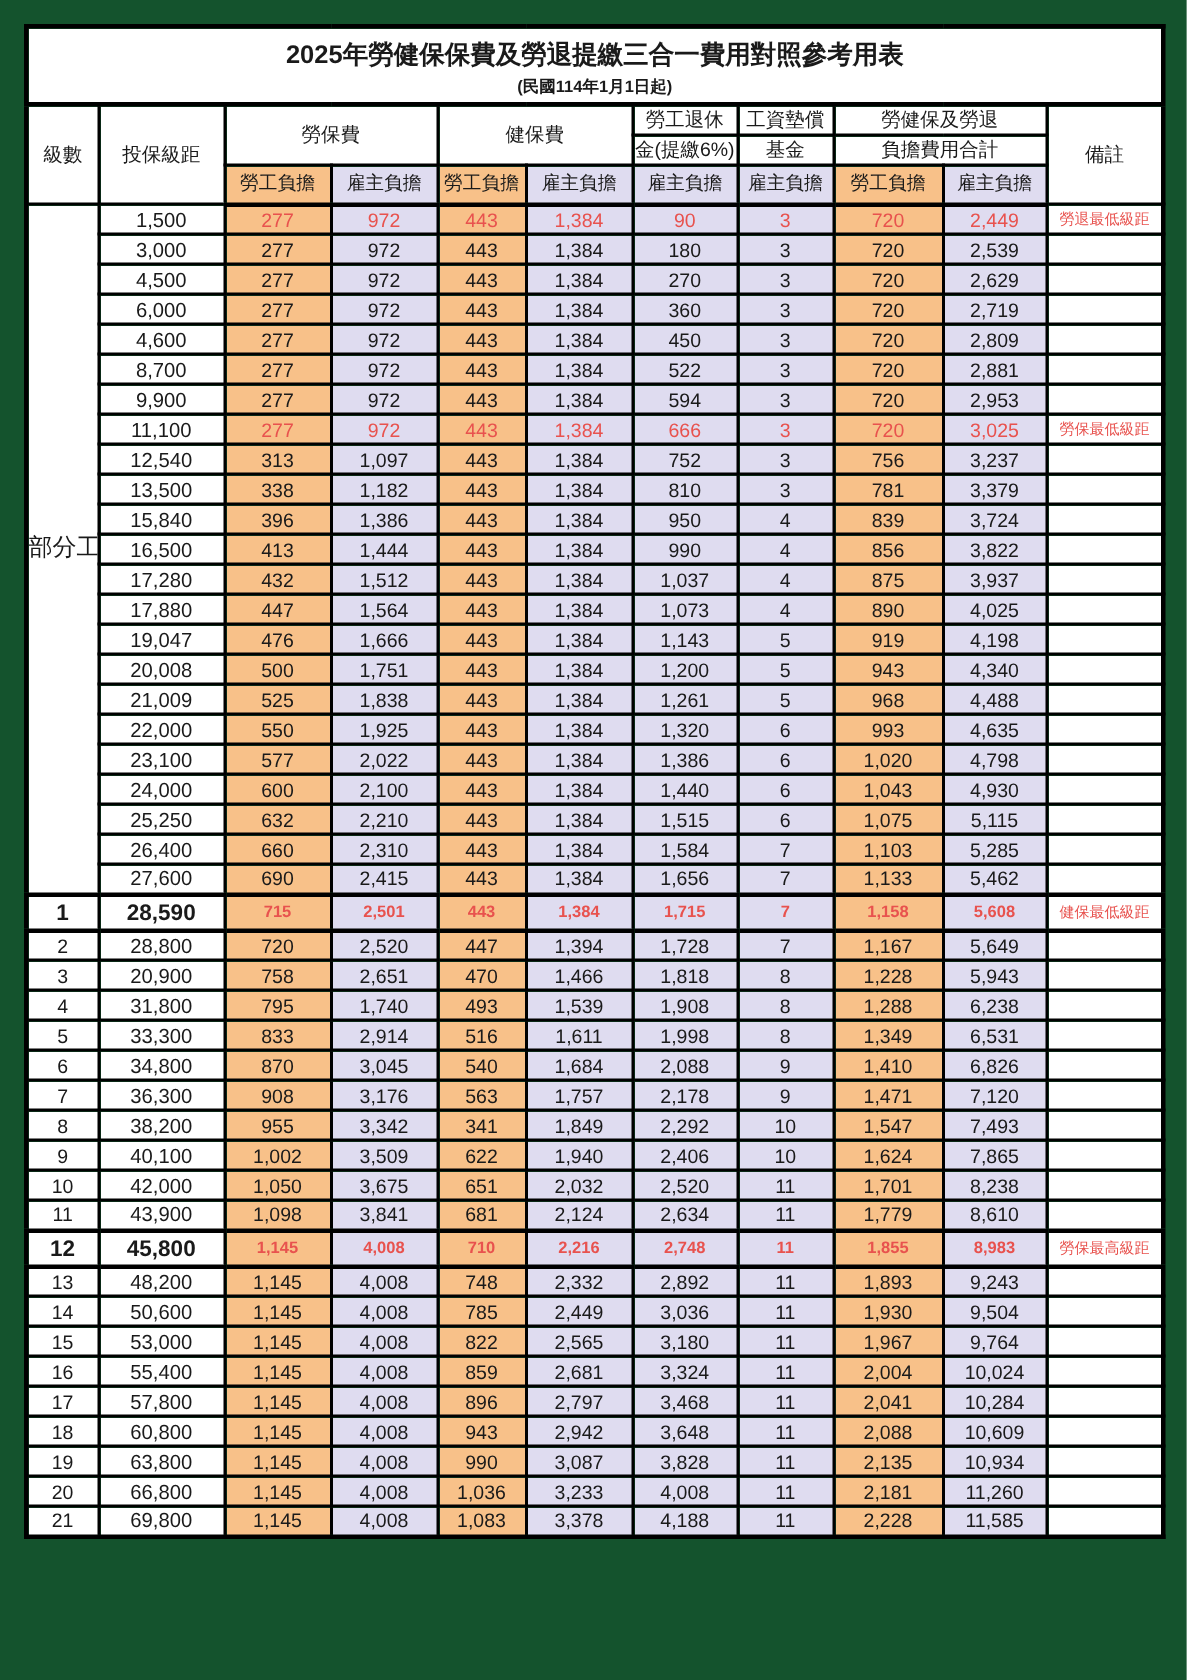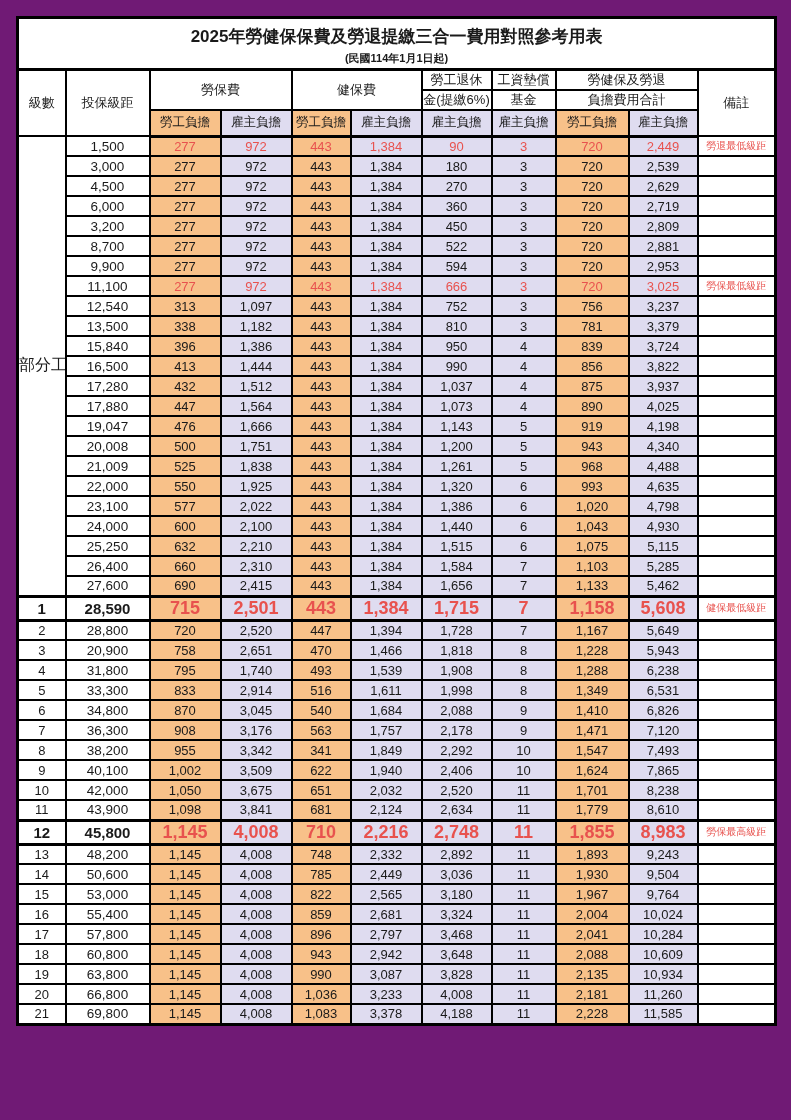--- a/index.html
+++ b/index.html
@@ -1,37 +1,37 @@
 <!DOCTYPE html>
 <html><head>
 <meta charset="utf-8">
 <style>
   html,body{margin:0;padding:0;background:#ffffff;}
   body{font-family:"Liberation Sans","DejaVu Sans",sans-serif;color:#1a1a1a;}
-  .page{width:791px;height:1120px;box-sizing:border-box;padding:16px 16px 0 16px;background:#701a75;}
+  .page{width:791px;height:1120px;box-sizing:border-box;padding:16px 16px 0 16px;background:#14532d;}
   table.ref-table{border-collapse:collapse;width:759px;table-layout:fixed;border:3px solid #000;}
   th,td{border:2px solid #000;text-align:center;vertical-align:middle;padding:0;overflow:hidden;white-space:nowrap;box-sizing:border-box;}
   .title-cell{height:52px;background:#fff;border-bottom:3px solid #000;}
   .title{font-size:17px;font-weight:bold;line-height:1.7;}
   .subtitle{font-size:11px;font-weight:bold;line-height:1.15;}
   thead th{font-weight:400;font-size:13px;background:#fff;}
   .h1 th{height:18px;}
   .h2 th{height:18px;}
   .h3 th{height:26px;font-size:12.5px;border-bottom:3px solid #000;}
   .orange{background:#f8c189;}
   .lav{background:#dfdcf0;}
   tbody td{height:20px;font-size:13px;}
   td.level{background:#fff;font-size:13px;}
   td.part-label{font-size:16px;letter-spacing:0;}
   td.bracket{background:#fff;font-size:13.5px;}
   td.remark{font-size:10px;color:#e8524e;background:#fff;padding:0 1px;}
   .red-row td.fee{color:#e8524e;}
   .em-row td{border-top-width:3px;border-bottom-width:3px;height:24px;}
   .em-row td.level,.em-row td.bracket{font-weight:700;font-size:15px;}
-  .em-row td.fee{font-weight:700;font-size:18px;}
+  .em-row td.fee{font-weight:700;font-size:11px;}
 </style>
 </head>
 <body>
 
 <div class="page">
   <table class="ref-table">
     <colgroup>
       <col style="width:48px">
         <col style="width:84px">
         <col style="width:71px">
@@ -121,21 +121,21 @@
           <td class="lav fee">972</td>
           <td class="orange fee">443</td>
           <td class="lav fee">1,384</td>
           <td class="lav fee">360</td>
           <td class="lav fee">3</td>
           <td class="orange fee">720</td>
           <td class="lav fee">2,719</td>
           <td class="remark"></td>
         </tr>
         <tr>
-          <td class="bracket">3,200</td>
+          <td class="bracket">4,600</td>
           <td class="orange fee">277</td>
           <td class="lav fee">972</td>
           <td class="orange fee">443</td>
           <td class="lav fee">1,384</td>
           <td class="lav fee">450</td>
           <td class="lav fee">3</td>
           <td class="orange fee">720</td>
           <td class="lav fee">2,809</td>
           <td class="remark"></td>
         </tr>

